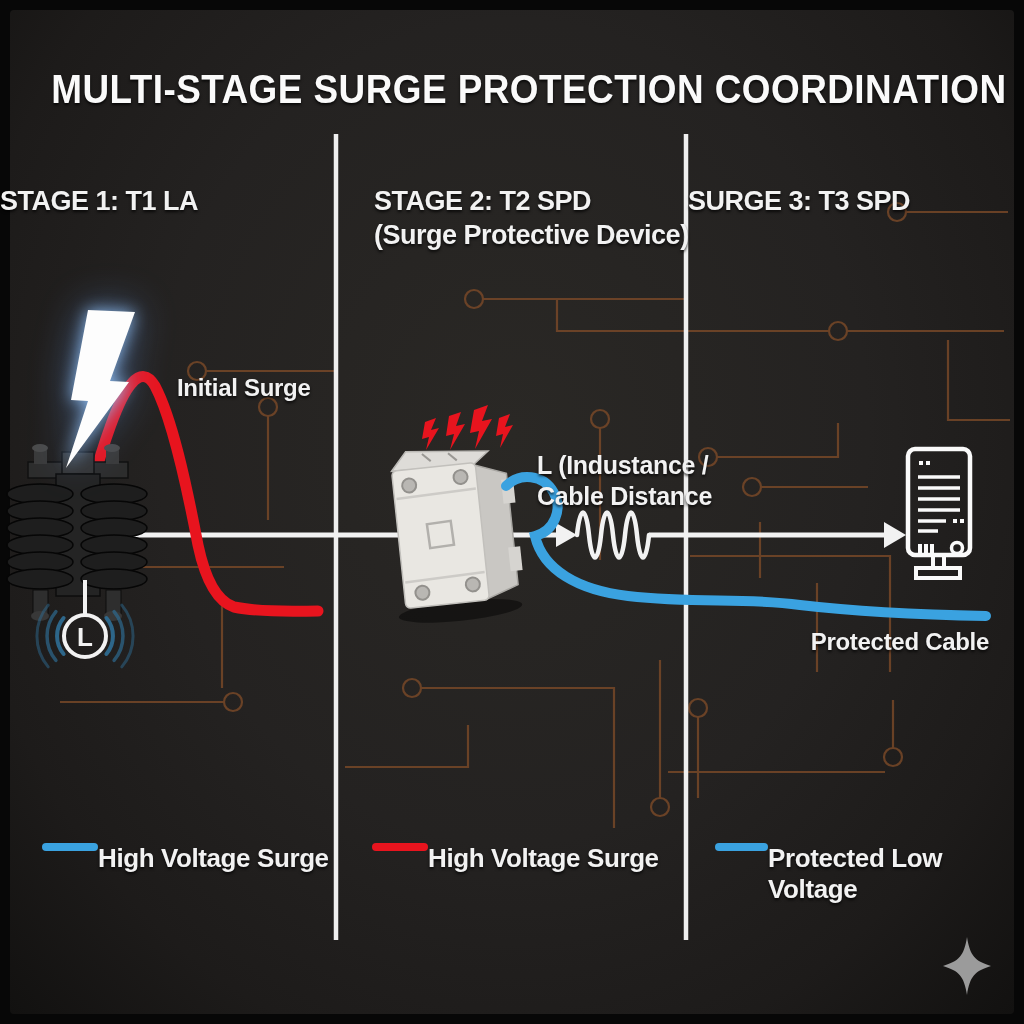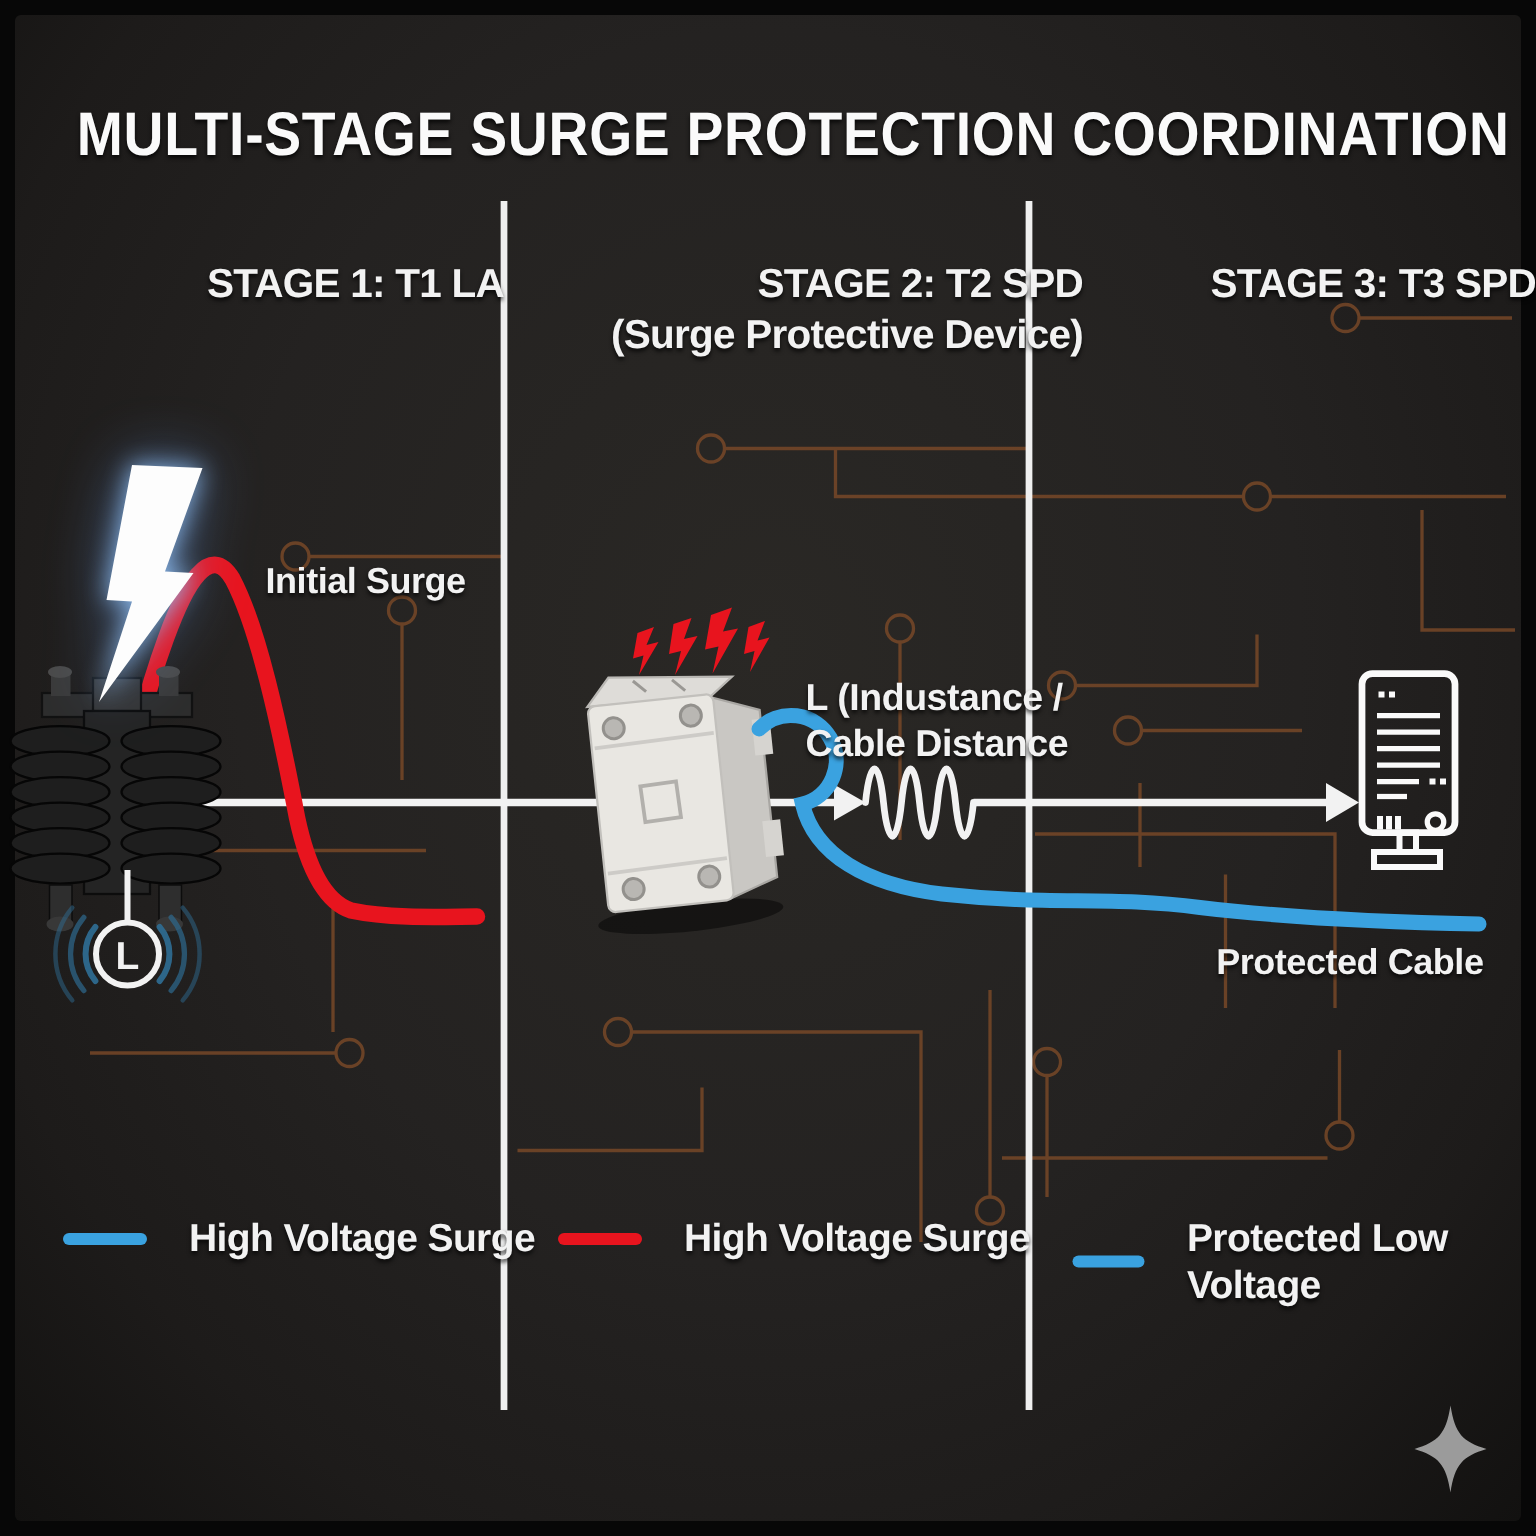--- a/index.html
+++ b/index.html
@@ -4,30 +4,30 @@
 <style>
   html,body{margin:0;padding:0;background:#070707;}
   .canvas{position:relative;width:1024px;height:1024px;overflow:hidden;
           font-family:"Liberation Sans",sans-serif;background:#070707;}
   .panel{position:absolute;left:10px;top:10px;right:10px;bottom:10px;border-radius:4px;
          background:radial-gradient(ellipse at 50% 42%, #2a2825 0%, #242221 50%, #1d1b1a 78%, #121110 100%);}
   svg.art{position:absolute;left:0;top:0;width:1024px;height:1024px;}
   .txt{position:absolute;color:#f2f2f2;text-shadow:0 2px 3px rgba(0,0,0,.75);white-space:nowrap;}
   .title{left:0;right:0;top:66px;text-align:center;font-size:41px;font-weight:700;
          letter-spacing:.5px;transform:scaleX(.9);color:#fafafa;}
-  .stage-head{top:172px;text-align:right;font-weight:700;font-size:27px;line-height:34px;letter-spacing:-.5px;}
+  .stage-head{top:184px;text-align:left;font-weight:700;font-size:27px;line-height:34px;letter-spacing:-.5px;}
   .sh1{left:0;width:336px;}
   .sh2{left:338px;width:348px;margin-left:36px;}
   .sh3{left:688px;width:336px;}
   .lbl{font-weight:700;font-size:24px;letter-spacing:-.3px;}
   .initial-surge{left:177px;top:374px;}
   .residual{left:127px;top:636px;}
   .inductance{left:537px;top:450px;font-size:25px;line-height:31px;}
   .protected{right:35px;top:628px;}
-  .legend-item{position:absolute;top:810px;display:flex;align-items:center;gap:28px;}
+  .legend-item{position:absolute;top:843px;display:flex;gap:0;}
   .li1{left:42px;} .li2{left:372px;} .li3{left:715px;}
   .swatch{display:inline-block;width:56px;height:8px;border-radius:4px;}
   .legend-label{color:#f2f2f2;font-weight:700;font-size:26px;letter-spacing:-.4px;
                 text-shadow:0 2px 3px rgba(0,0,0,.75);}
   .bolt-glow{filter:drop-shadow(0 0 8px rgba(150,200,255,.85)) drop-shadow(0 0 20px rgba(110,170,255,.45));}
   .ind-sym{font-family:"Liberation Sans",sans-serif;font-weight:700;font-size:26px;fill:#f2f2f2;}
 </style>
 </head>
 <body>
 
@@ -192,21 +192,21 @@
   <div class="txt title">MULTI-STAGE SURGE PROTECTION COORDINATION</div>
 
   <div class="txt stage-head sh1">
     <div>STAGE 1: T1 LA</div>
   </div>
   <div class="txt stage-head sh2">
     <div>STAGE 2: T2 SPD</div>
     <div>(Surge Protective Device)</div>
   </div>
   <div class="txt stage-head sh3">
-    <div>STAGE 3: T3 SPD</div>
+    <div>SURGE 3: T3 SPD</div>
   </div>
 
   <div class="txt lbl initial-surge">Initial Surge</div>
   <div class="txt lbl inductance">
     <div>L (Industance /</div>
     <div>Cable Distance</div>
   </div>
   <div class="txt lbl protected">Protected Cable</div>
 
   <div class="legend-item li1">

